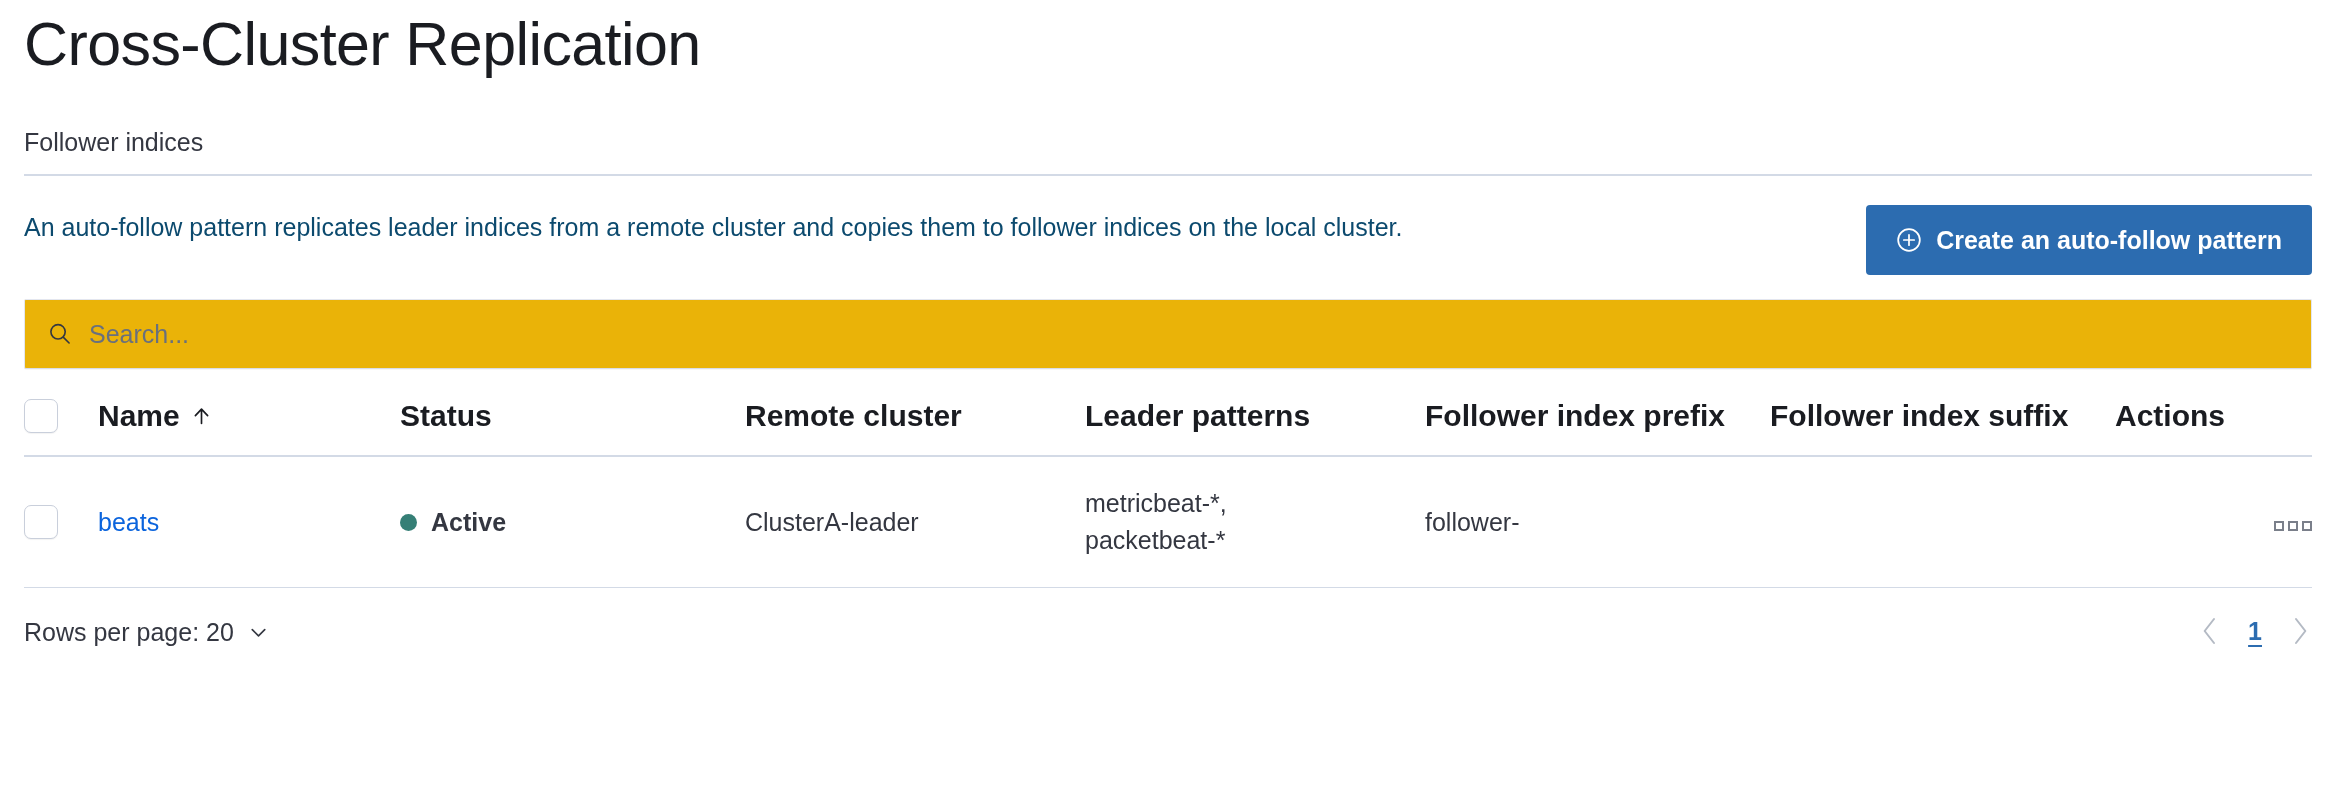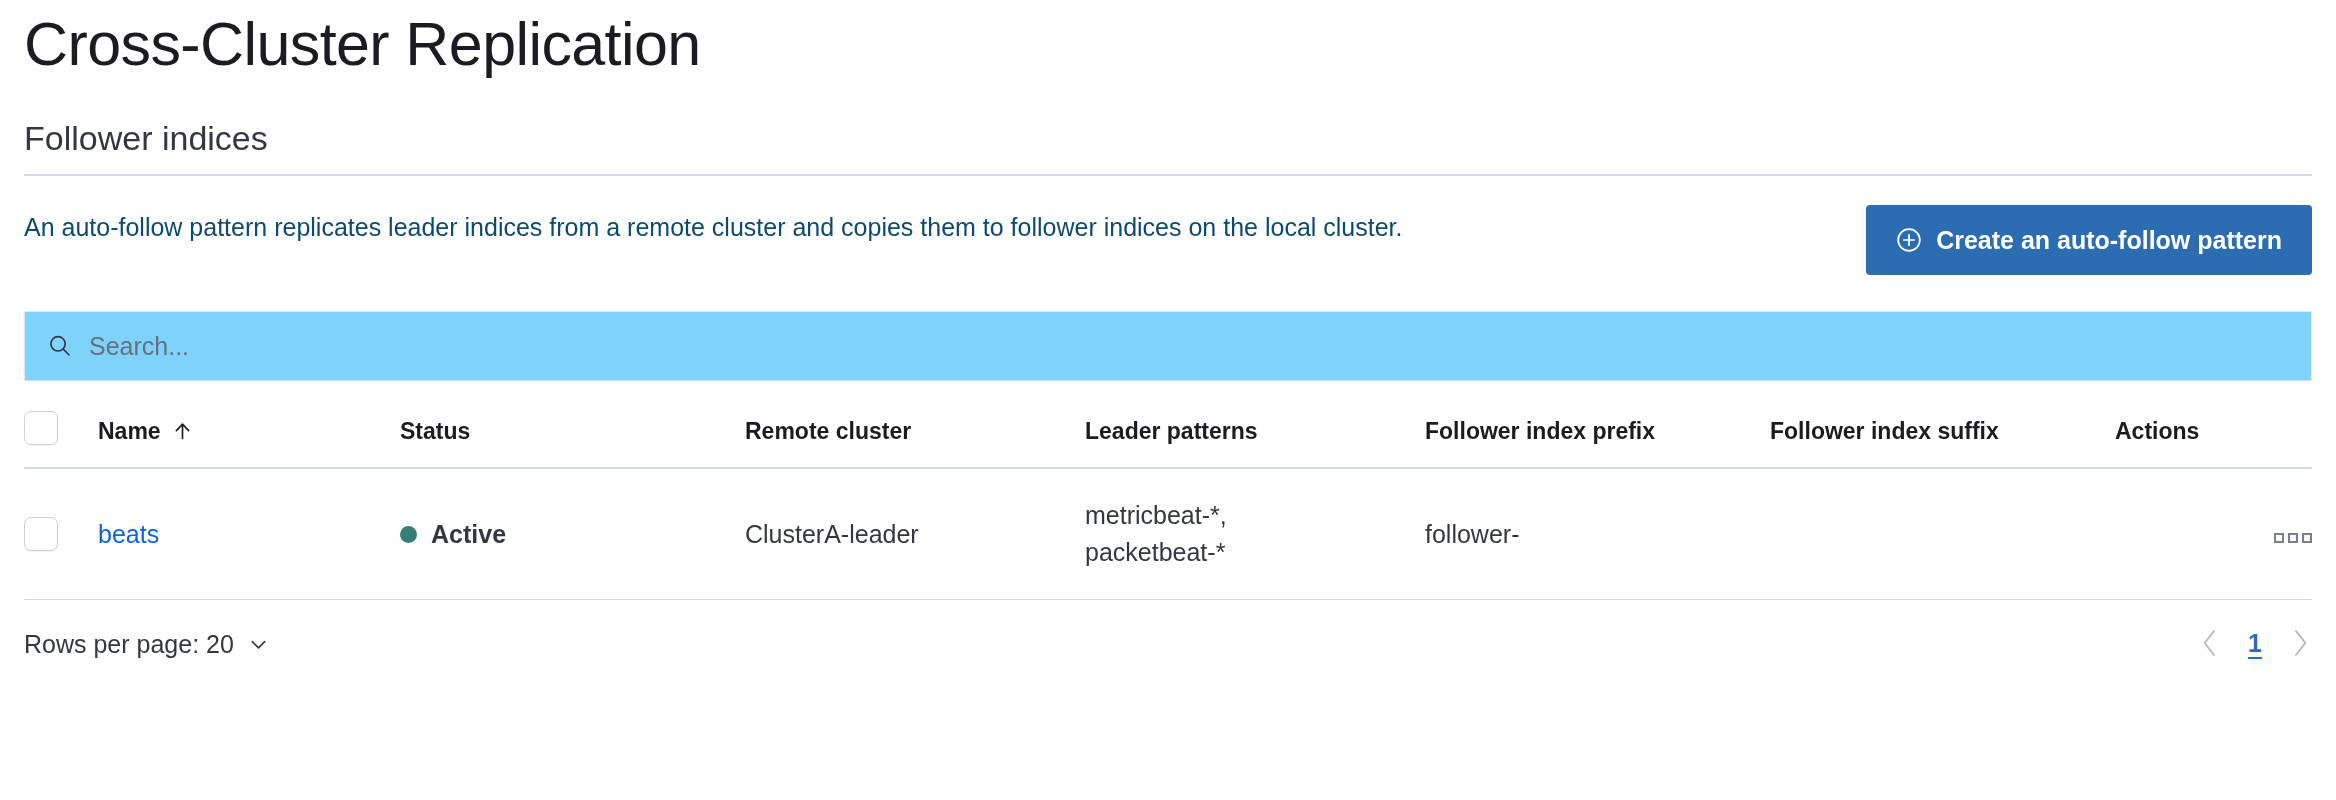--- a/index.html
+++ b/index.html
@@ -40,21 +40,21 @@
   .tabs {
     margin-top: 39px;
     display: flex;
     align-items: flex-end;
     gap: 0px;
     border-bottom: 2px solid #d3dae6;
     position: relative;
     height: 62px;
   }
   .tab {
-    font-size: 34px;
+    font-size: 25px;
     line-height: 1;
     padding: 0 24px 19px 24px;
     color: #343741;
     cursor: pointer;
     position: relative;
     background: none;
     border: none;
     font-family: inherit;
     white-space: nowrap;
   }
@@ -108,23 +108,23 @@
   }
   .plus-circle {
     width: 26px;
     height: 26px;
     flex: none;
     display: block;
   }
 
   
   .search-wrap {
-    margin-top: 36px;
+    margin-top: 24px;
     height: 70px;
-    background: #7dd3fc;
+    background: #eab308;
     border: 1px solid #e3e6ef;
     border-bottom-color: #d9dde8;
     border-radius: 2px;
     display: flex;
     align-items: center;
     padding: 14px 22px;
     gap: 16px;
     box-shadow: 0 1px 0 rgba(0,0,0,0.03);
   }
   .search-icon { width: 26px; height: 26px; flex: none; display:block; }
@@ -143,21 +143,21 @@
 
   
   table.ccr-table {
     width: 100%;
     border-collapse: collapse;
     margin-top: 30px;
     table-layout: fixed;
   }
   table.ccr-table th {
     text-align: left;
-    font-size: 23px;
+    font-size: 30px;
     font-weight: 700;
     color: #1a1c21;
     padding: 0 0 22px 0;
     border-bottom: 2px solid #d3dae6;
     vertical-align: bottom;
     white-space: nowrap;
   }
   table.ccr-table td {
     font-size: 25px;
     color: #343741;

